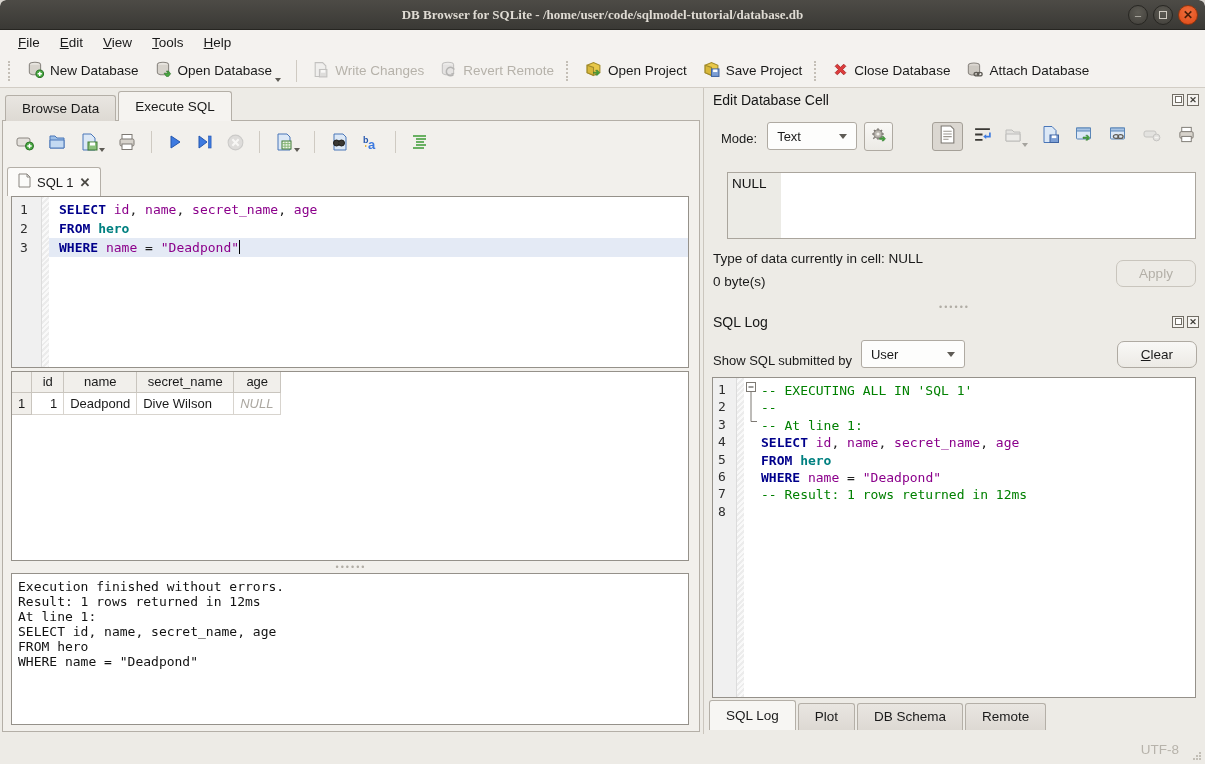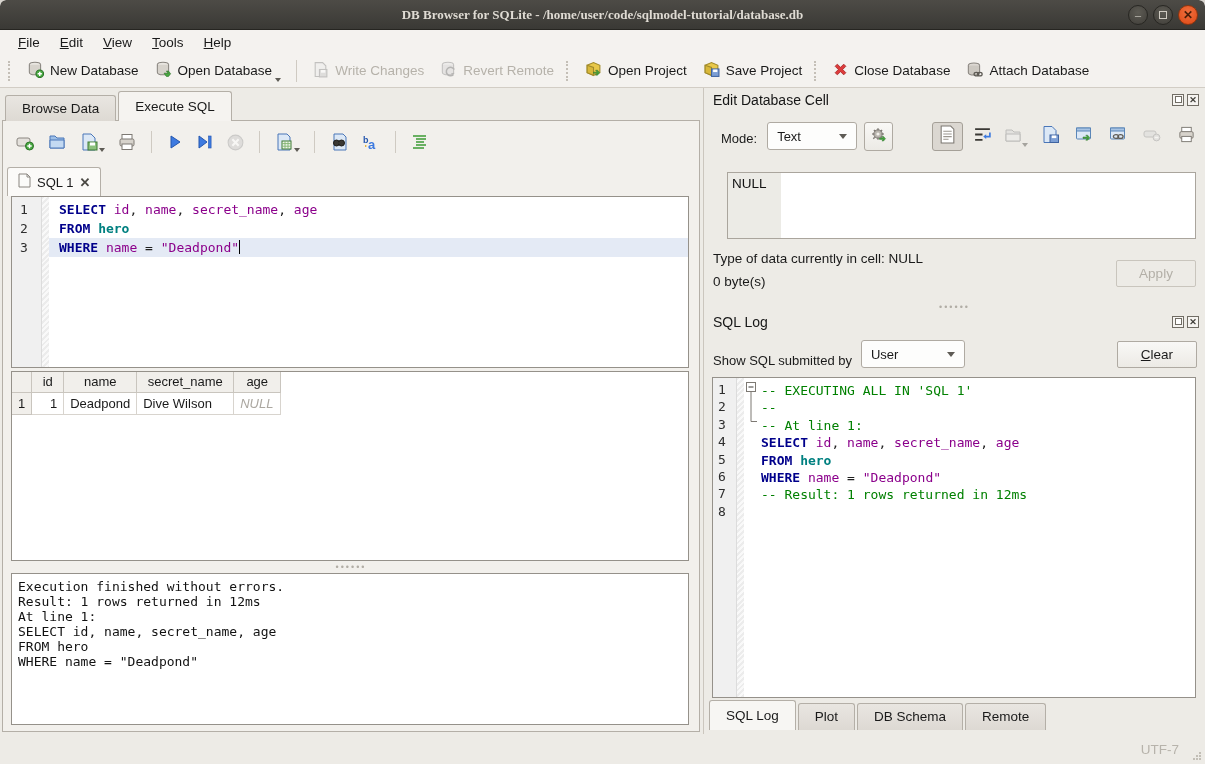--- a/index.html
+++ b/index.html
@@ -97,21 +97,21 @@
   .combo { height:28px; background:#fdfdfc; border:1px solid #afaaa2; border-radius:3px; display:flex; align-items:center; padding:0 9px; gap:14px; }
   .combo .caret-down { border-left-width:4px; border-right-width:4px; border-top-width:5px; margin-left:auto; }
   .icon-btn { width:29px; height:29px; border:1px solid #afaaa2; border-radius:3px; background:linear-gradient(#f9f8f6,#eceae5); display:flex; align-items:center; justify-content:center; }
   .flat-icon { width:26px; display:flex; align-items:flex-end; justify-content:center; }
   .flat-icon.pressed { width:31px; height:29px; background:#dbd7d1; border:1px solid #a5a098; border-radius:3px; align-items:center; }
   .flat-icon.disabled svg { opacity:.45; filter:grayscale(1); }
   .cell-box { position:absolute; top:84px; left:23px; right:9px; height:67px; background:#fff; border:1px solid #aaa59d; display:flex; }
   .cell-gutter { width:53px; background:#ecebe6; }
   .cell-box .val { position:absolute; left:4px; top:3px; font-size:13.5px; color:#111; }
   .cell-info { position:absolute; left:9px; font-size:13.5px; }
-  .btn { height:27px; border:1px solid #afaaa2; border-radius:2px; background:linear-gradient(#f9f8f6,#eceae5); display:flex; align-items:center; justify-content:center; padding:0 18px; font-size:13.5px; }
+  .btn { height:27px; border:1px solid #afaaa2; border-radius:7px; background:linear-gradient(#f9f8f6,#eceae5); display:flex; align-items:center; justify-content:center; padding:0 18px; font-size:13.5px; }
   .btn.disabled { background:#edebe6; border-color:#c9c5bd; color:#b3afa7; }
   .btn .lbl { display:inline-block; }
   .btn .lbl.mn::first-letter { text-decoration:underline; }
   
   .log-filter { position:absolute; left:9px; right:8px; display:flex; align-items:flex-end; }
   .log-box { position:absolute; top:289px; left:8px; right:9px; height:321px; background:#fff; border:1px solid #95918a; display:flex; overflow:hidden; }
   .log-box .gutter { width:24px; padding-left:5px; line-height:17.4px; }
   .log-box .code-area { line-height:17.4px; }
   .fold-col { width:15px; position:relative; }
   .log-line { padding-left:2px; white-space:pre; }
@@ -550,17 +550,17 @@
 
     <div class="panel-tabs">
       <div class="tab active">SQL Log</div>
       <div class="tab">Plot</div>
       <div class="tab">DB Schema</div>
       <div class="tab">Remote</div>
     </div>
   </div>
 
   <div class="statusbar">
-    <span class="encoding">UTF-7</span>
+    <span class="encoding">UTF-8</span>
     <span class="grip"></span>
   </div>
 
 </div>
 
 </body></html>

